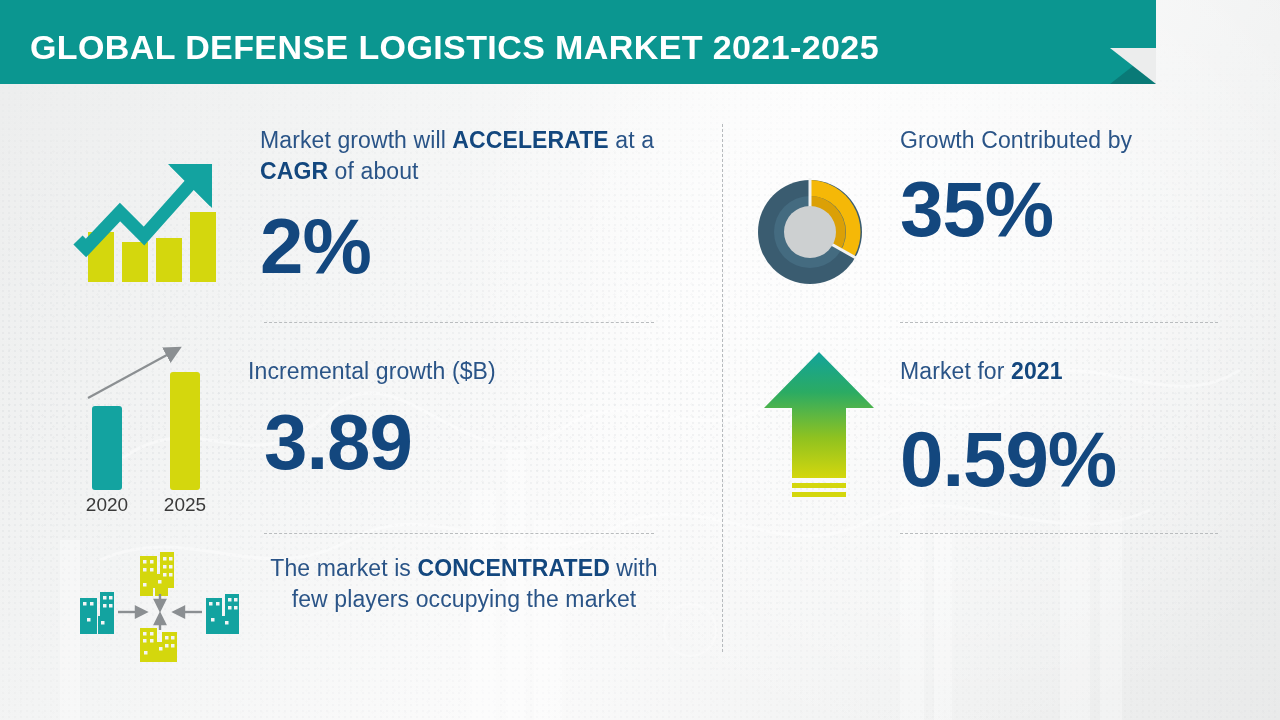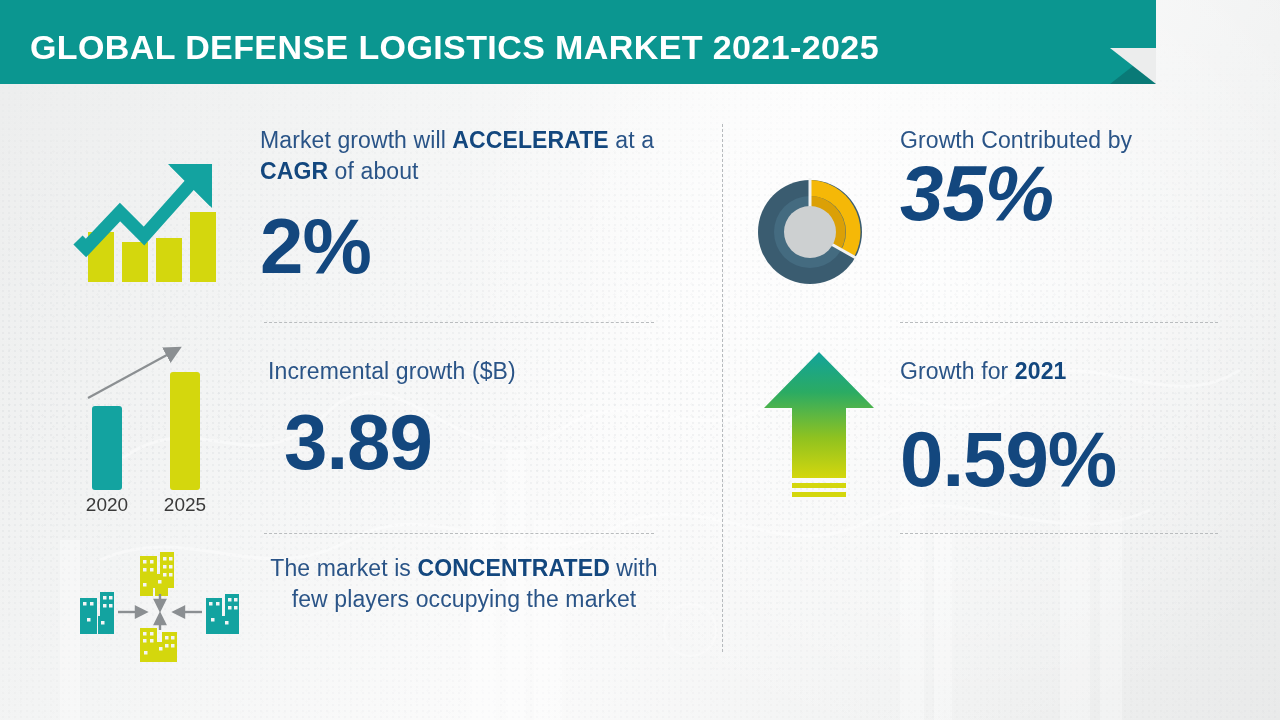--- a/index.html
+++ b/index.html
@@ -306,21 +306,21 @@
     </svg>
   </div>
 
   <div style="position:absolute; left:260px; top:125px; width:400px;">
     <div class="stat-label">
       <span>Market growth will </span><b>ACCELERATE</b><span> at a </span><b>CAGR</b><span> of about</span>
     </div>
     <div class="stat-big" style="margin-top:22px;">2%</div>
   </div>
 
-  <div style="position:absolute; left:268px; top:356px; width:400px;">
+  <div style="position:absolute; left:248px; top:356px; width:400px;">
     <div class="stat-label">Incremental growth ($B)</div>
     <div class="stat-big" style="margin-top:18px;margin-left:16px;">3.89</div>
   </div>
 
   <div style="position:absolute; left:264px; top:553px; width:400px;text-align:center;">
     <div class="stat-label">
       <span>The market is </span><b>CONCENTRATED</b><span> with few players occupying the market</span>
     </div>
   </div>
 
@@ -353,24 +353,24 @@
       <path d="M57,2 L112,58 L84,58 L84,128 L30,128 L30,58 L2,58 Z" fill="url(#arrowgrad)"></path>
       <rect x="30" y="133" width="54" height="5" fill="#d4d70d"></rect>
       <rect x="30" y="142" width="54" height="5" fill="#d4d70d"></rect>
     </svg>
   </div>
 
   <div style="position:absolute; left:900px; top:125px; width:330px;">
     <div class="stat-label">
       <span>Growth Contributed by </span><br>
     </div>
-    <div class="stat-big" style="font-style:italic;">35%</div>
+    <div class="stat-big" style="margin-top:16px;">35%</div>
   </div>
 
   <div style="position:absolute; left:900px; top:356px; width:330px;">
     <div class="stat-label">
-      <span>Growth for </span><b>2021</b>
+      <span>Market for </span><b>2021</b>
     </div>
     <div class="stat-big" style="margin-top:35px;">0.59%</div>
   </div>
 
 
 </div>
 
 </body></html>

